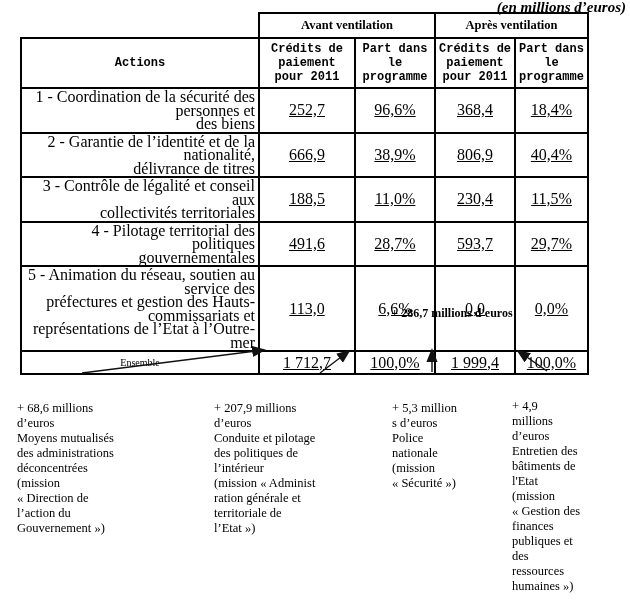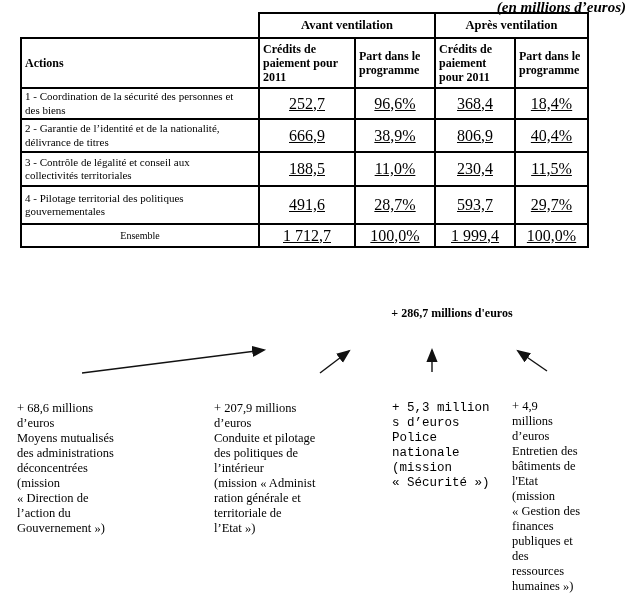--- a/index.html
+++ b/index.html
@@ -12,38 +12,38 @@
     position:absolute; top:-1px; right:4px;
     font-style:italic; font-weight:bold; font-size:15px;
   }
   table.vent {
     position:absolute; left:20px; top:12px; width:567px;
     border-collapse:collapse; table-layout:fixed;
   }
   table.vent td, table.vent th { border:2px solid #000; padding:1px 3px; vertical-align:middle; }
   table.vent .noborder { border:none; }
   th.band { font-size:12.5px; font-weight:bold; text-align:center; height:21px; }
-  th.colhead { font-size:12px; font-weight:bold; text-align:left; height:46px; line-height:14px; }
-  td.action { font-size:11px; line-height:13.5px; text-align:left; white-space:pre-line; }
+  th.colhead { font-size:12px; font-weight:bold; text-align:center; height:46px; line-height:14px;font-family:Liberation Mono, monospace; }
+  td.action { font-size:16px; line-height:13.5px; text-align:right; white-space:pre-line; }
   td.num { font-size:16px; text-align:center;text-decoration:underline; }
   td.center { text-align:center; white-space:normal; font-size:10px; }
   .delta {
     position:absolute; top:306px; left:367px; width:170px;
     font-weight:bold; font-size:12px; text-align:center;
   }
   .arrows { position:absolute; left:0; top:340px; }
   .arrows line { stroke:#111; stroke-width:1.4; }
   .arrows path { fill:#111; }
   .ann {
     position:absolute; top:401px; text-align:left;
     font-size:12.5px; line-height:15px; white-space:pre-line;
   }
   .ann1 { left:17px;  width:160px; }
   .ann2 { left:214px; width:140px; }
-  .ann3 { left:392px; width:100px;font-family:Liberation Mono, monospace; }
+  .ann3 { left:392px; width:100px; }
   .ann4 { left:512px; width:124px; top:399px; }
 </style>
 </head>
 <body>
 
 <div class="page">
 
   <div class="caption">(en millions d’euros)</div>
 
   <table class="vent">
@@ -91,20 +91,29 @@
       <td class="num">230,4</td>
       <td class="num">11,5%</td>
     </tr>
     <tr style="height:38px">
       <td class="action">4 - Pilotage territorial des politiques
 gouvernementales</td>
       <td class="num">491,6</td>
       <td class="num">28,7%</td>
       <td class="num">593,7</td>
       <td class="num">29,7%</td>
+    </tr>
+    <tr style="height:60px">
+      <td class="action">5 - Animation du réseau, soutien au service des
+préfectures et gestion des Hauts-commissariats et
+représentations de l’Etat à l’Outre-mer</td>
+      <td class="num">113,0</td>
+      <td class="num">6,6%</td>
+      <td class="num">0,0</td>
+      <td class="num">0,0%</td>
     </tr>
     <tr style="height:23px">
       <td class="center">Ensemble</td>
       <td class="num">1 712,7</td>
       <td class="num">100,0%</td>
       <td class="num">1 999,4</td>
       <td class="num">100,0%</td>
     </tr>
   </tbody>
     </table>

